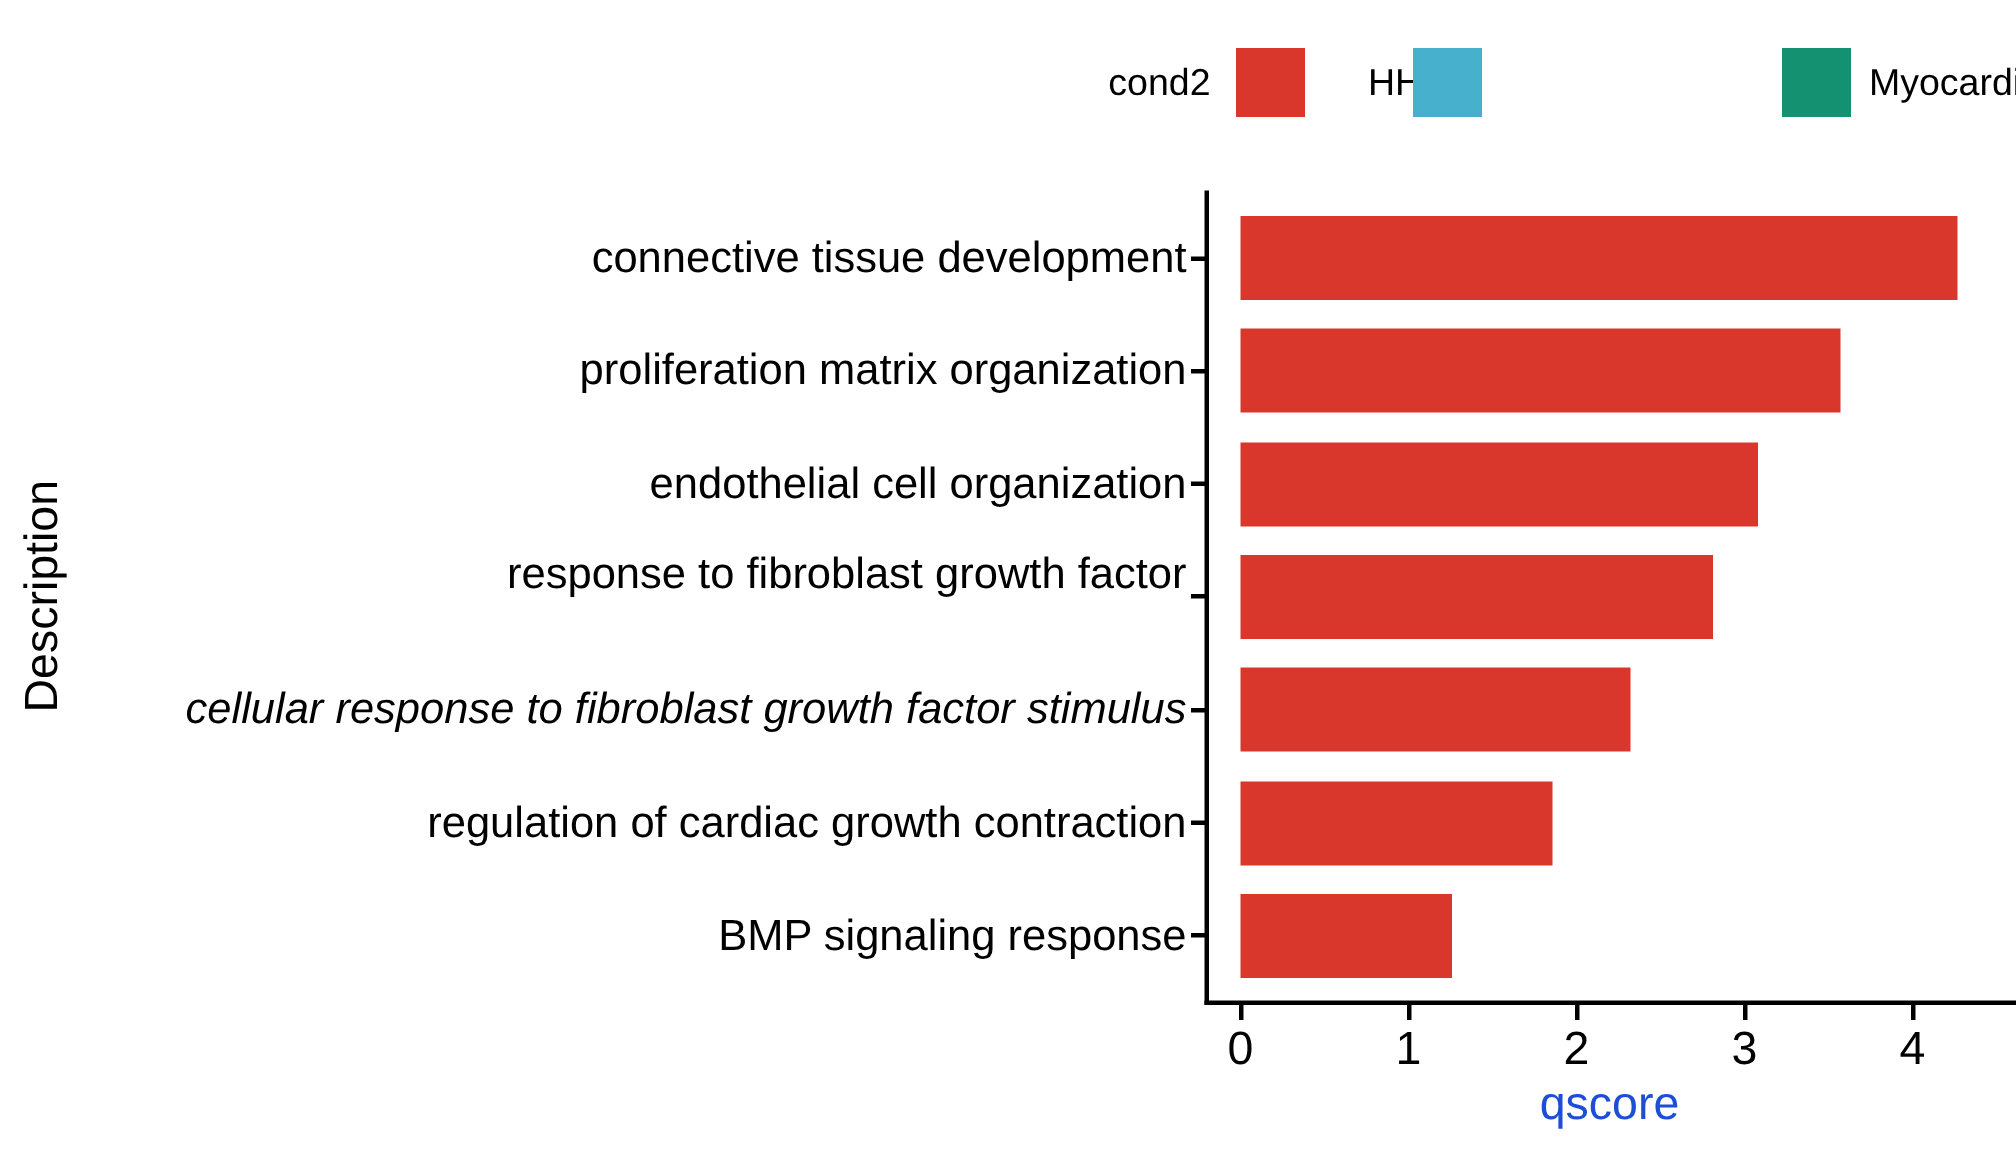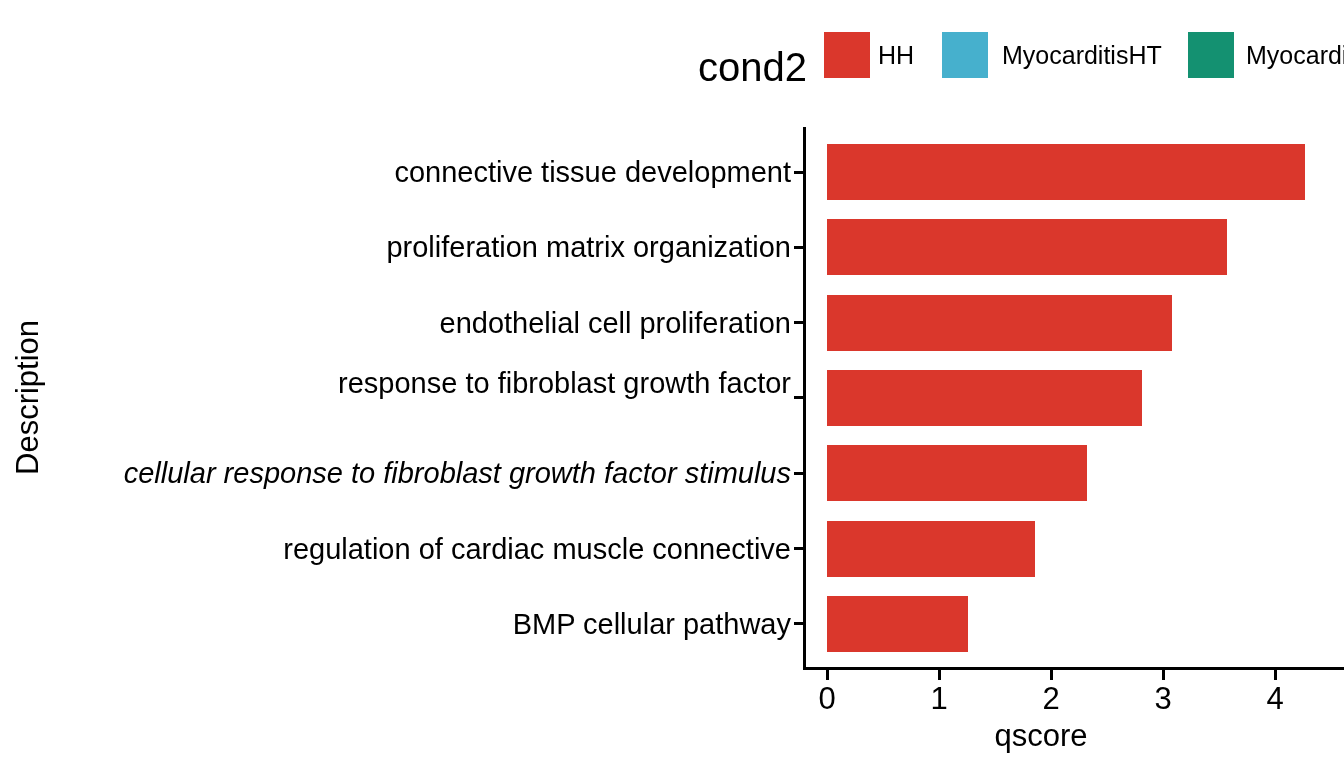--- a/index.html
+++ b/index.html
@@ -13,85 +13,83 @@
     position:absolute;right:553px;height:34px;line-height:34px;
     font-size:29px;white-space:nowrap;text-align:left;color:#000;
   }
   .ytick{position:absolute;left:794px;width:11px;height:3px;background:#000;}
   .xtick{position:absolute;top:670px;width:3px;height:10px;background:#000;}
   .xtick-label{
     position:absolute;top:682px;font-size:31px;line-height:34px;
     transform:translateX(-50%);color:#000;
   }
   .xlab{
-    position:absolute;top:718px;left:1041px;transform:translateX(-50%);
-    font-size:31px;line-height:36px;color:#000000;white-space:nowrap;
+    position:absolute;top:718px;left:1073px;transform:translateX(-50%);
+    font-size:31px;line-height:36px;color:#1d4ed8;white-space:nowrap;
   }
   .ylab{
     position:absolute;left:10px;top:127px;height:541px;
     writing-mode:vertical-rl;transform:rotate(180deg);
     display:flex;align-items:center;justify-content:center;
     font-size:31px;color:#000;white-space:nowrap;
   }
   .legend{position:absolute;top:0;left:0;width:100%;height:110px;}
   .legend-title{
-    position:absolute;top:38px;right:537px;font-size:40px;line-height:34px;
+    position:absolute;top:38px;right:537px;font-size:25px;line-height:34px;
     white-space:nowrap;
-    margin-top:12px;
   }
   .legend-swatch{position:absolute;top:32px;width:46px;height:46px;}
   .legend-label{
     position:absolute;top:41px;font-size:25px;line-height:28px;white-space:nowrap;
   }
-  .sw1{left:824px;} .lb1{left:878px;}
+  .sw1{left:824px;} .lb1{left:912px;}
   .sw2{left:942px;} .lb2{left:1002px;}
   .sw3{left:1188px;} .lb3{left:1246px;}
 </style>
 </head>
 <body>
 
 <div id="figure">
 
   <div class="legend">
     <div class="legend-title">cond2</div>
 
     <div class="legend-swatch sw1" style="background: rgb(218, 55, 44);"></div>
     <div class="legend-label lb1">HH</div>
 
     <div class="legend-swatch sw2" style="background: rgb(70, 176, 205);"></div>
-    <div class="legend-label lb2">MyocarditisHT</div>
 
     <div class="legend-swatch sw3" style="background: rgb(20, 145, 113);"></div>
     <div class="legend-label lb3">Myocardi</div>
   </div>
 
   <div class="axis-line" style="left:803px;top:127px;width:3px;height:543px;"></div>
   <div class="axis-line" style="left:803px;top:667px;width:541px;height:3px;"></div>
 
   <div id="panel">
       <div class="bar" style="left: 827px; top: 144px; width: 478.24px; background: rgb(218, 55, 44);"></div>
       <div class="cat-label" style="top: 155px;">connective tissue development</div>
       <div class="ytick" style="top: 170.5px;"></div>
       <div class="bar" style="left: 827px; top: 219.33px; width: 399.84px; background: rgb(218, 55, 44);"></div>
       <div class="cat-label" style="top: 230.33px;">proliferation matrix organization</div>
       <div class="ytick" style="top: 245.83px;"></div>
       <div class="bar" style="left: 827px; top: 294.66px; width: 344.96px; background: rgb(218, 55, 44);"></div>
-      <div class="cat-label" style="top: 305.66px;">endothelial cell proliferation</div>
+      <div class="cat-label" style="top: 305.66px;">endothelial cell organization</div>
       <div class="ytick" style="top: 321.16px;"></div>
       <div class="bar" style="left: 827px; top: 369.99px; width: 314.72px; background: rgb(218, 55, 44);"></div>
       <div class="cat-label" style="top: 366px;">response to fibroblast growth factor</div>
       <div class="ytick" style="top: 396.49px;"></div>
       <div class="bar" style="left: 827px; top: 445.32px; width: 259.84px; background: rgb(218, 55, 44);"></div>
       <div class="cat-label" style="top: 456.32px; font-style: italic;">cellular response to fibroblast growth factor stimulus</div>
       <div class="ytick" style="top: 471.82px;"></div>
       <div class="bar" style="left: 827px; top: 520.65px; width: 208.32px; background: rgb(218, 55, 44);"></div>
-      <div class="cat-label" style="top: 531.65px;">regulation of cardiac muscle connective</div>
+      <div class="cat-label" style="top: 531.65px;">regulation of cardiac growth contraction</div>
       <div class="ytick" style="top: 547.15px;"></div>
       <div class="bar" style="left: 827px; top: 595.98px; width: 141.12px; background: rgb(218, 55, 44);"></div>
-      <div class="cat-label" style="top: 606.98px;">BMP cellular pathway</div>
+      <div class="cat-label" style="top: 606.98px;">BMP signaling response</div>
       <div class="ytick" style="top: 622.48px;"></div>
       <div class="xtick" style="left: 825.5px;"></div>
       <div class="xtick-label" style="left: 827px;">0</div>
       <div class="xtick" style="left: 937.5px;"></div>
       <div class="xtick-label" style="left: 939px;">1</div>
       <div class="xtick" style="left: 1049.5px;"></div>
       <div class="xtick-label" style="left: 1051px;">2</div>
       <div class="xtick" style="left: 1161.5px;"></div>
       <div class="xtick-label" style="left: 1163px;">3</div>
       <div class="xtick" style="left: 1273.5px;"></div>

